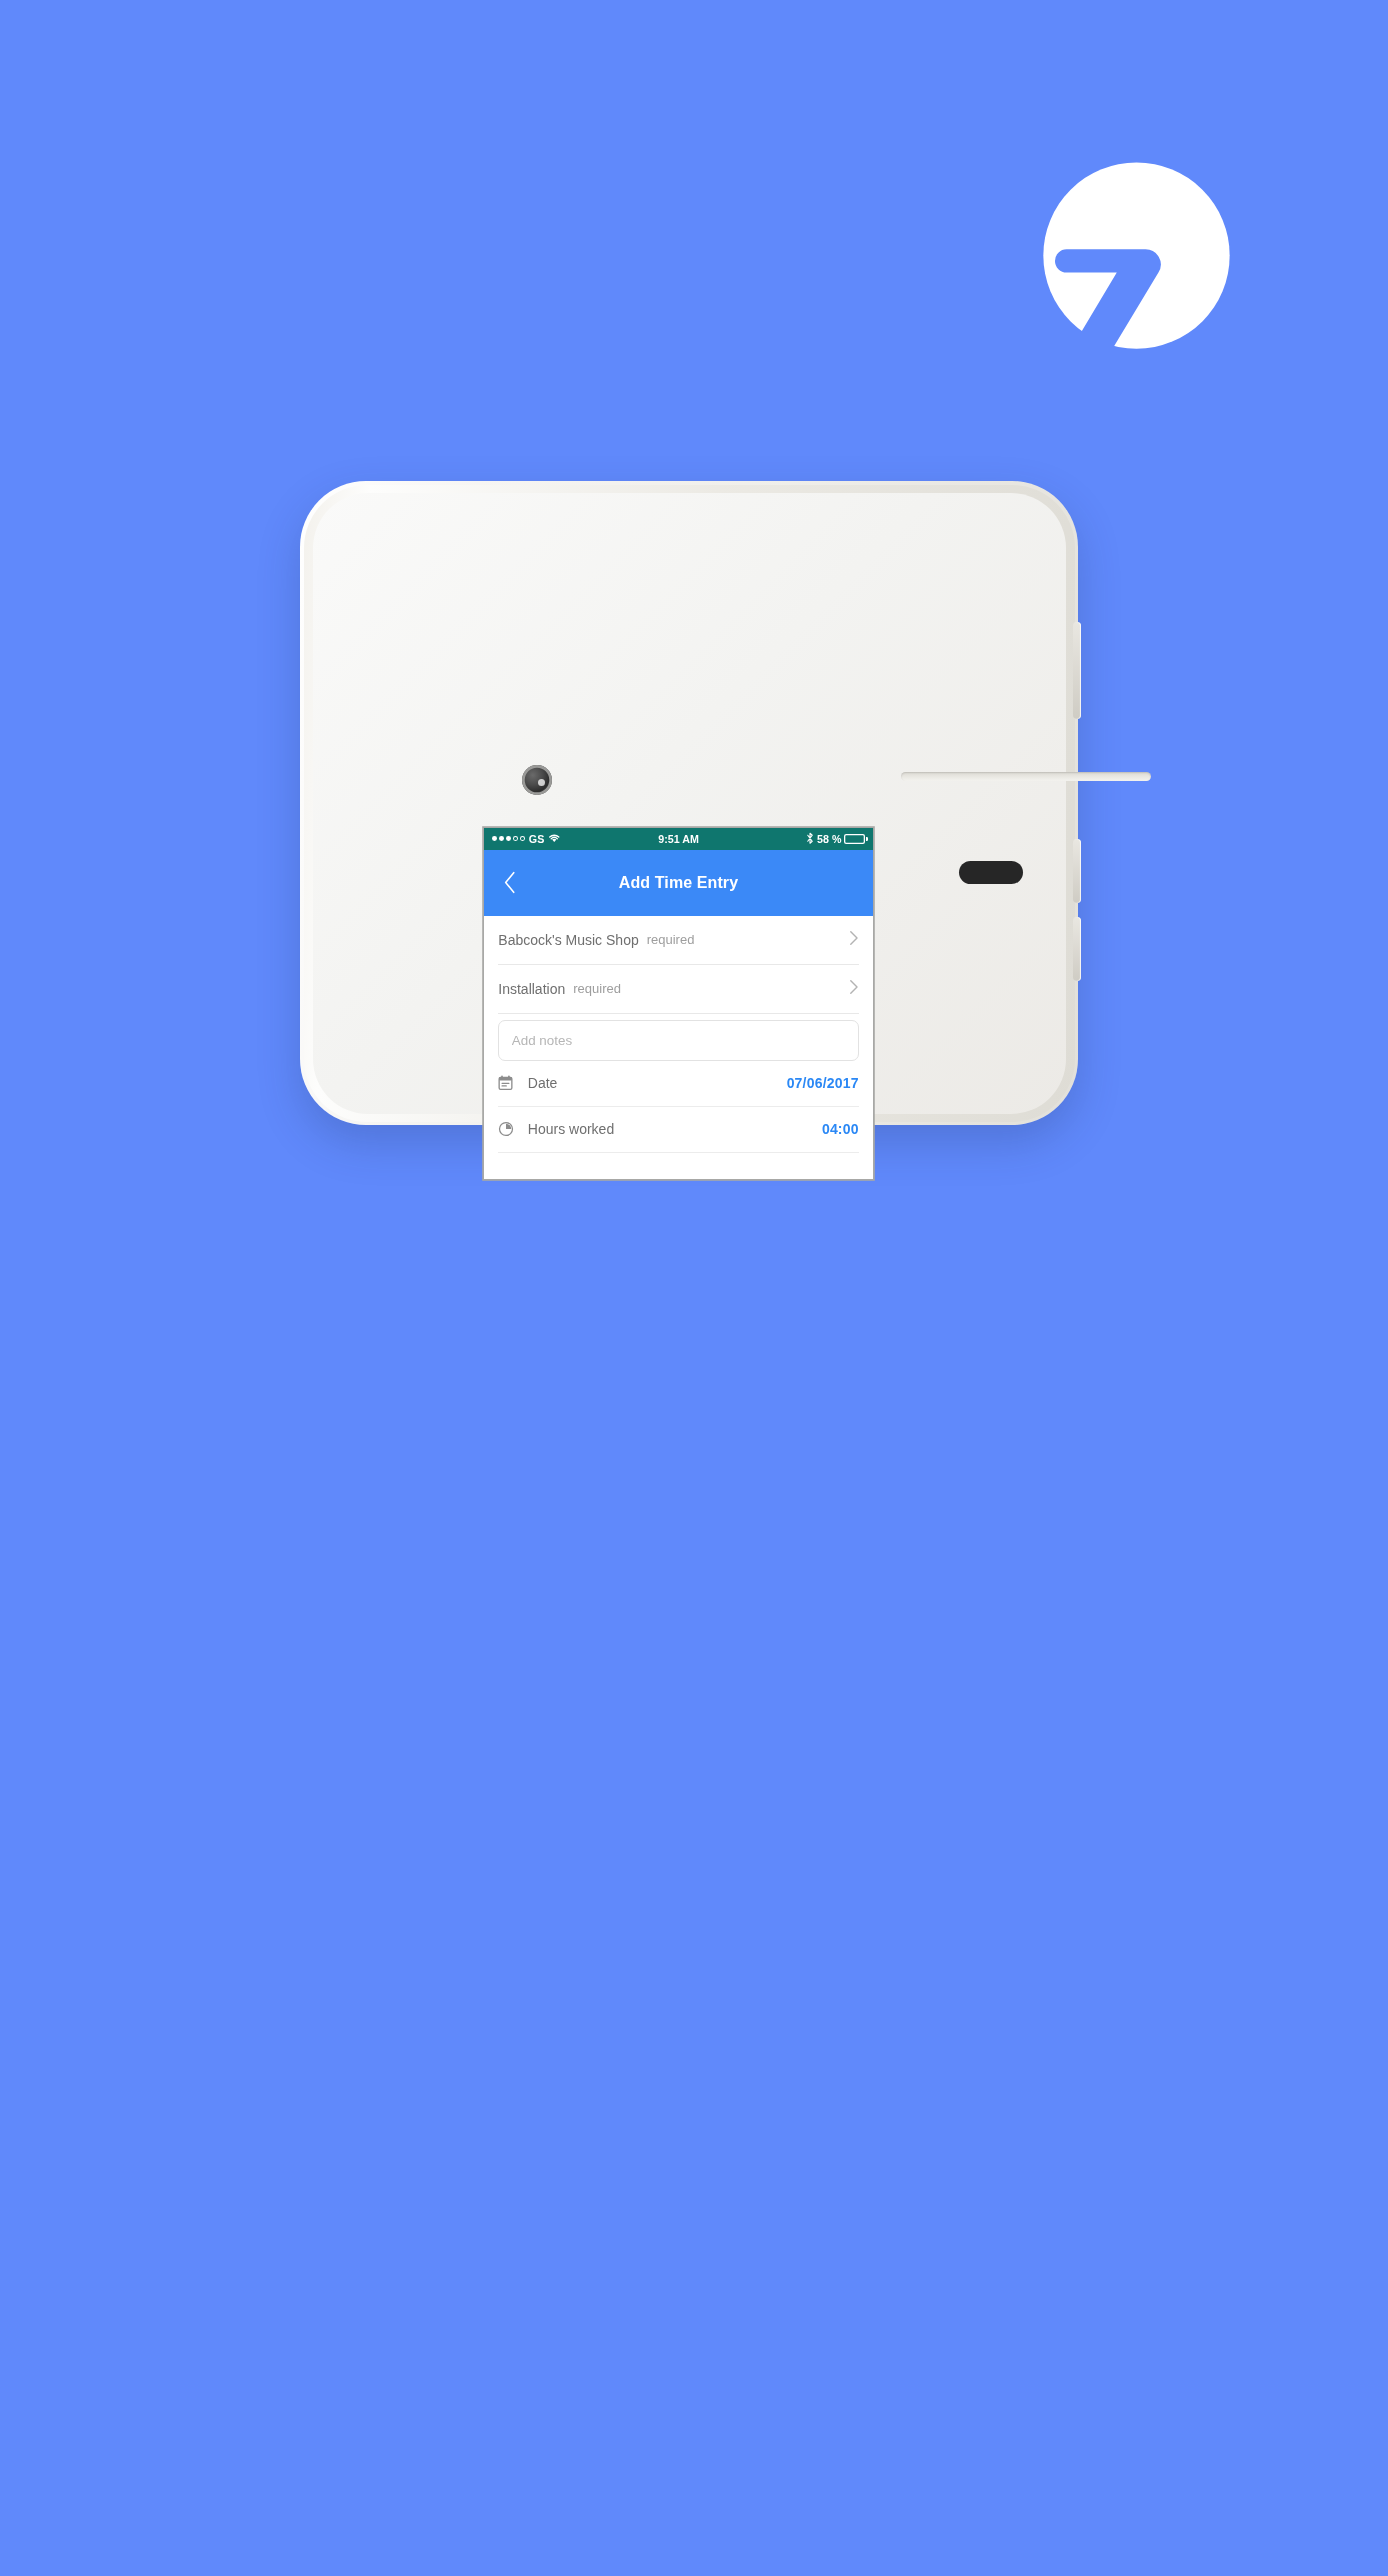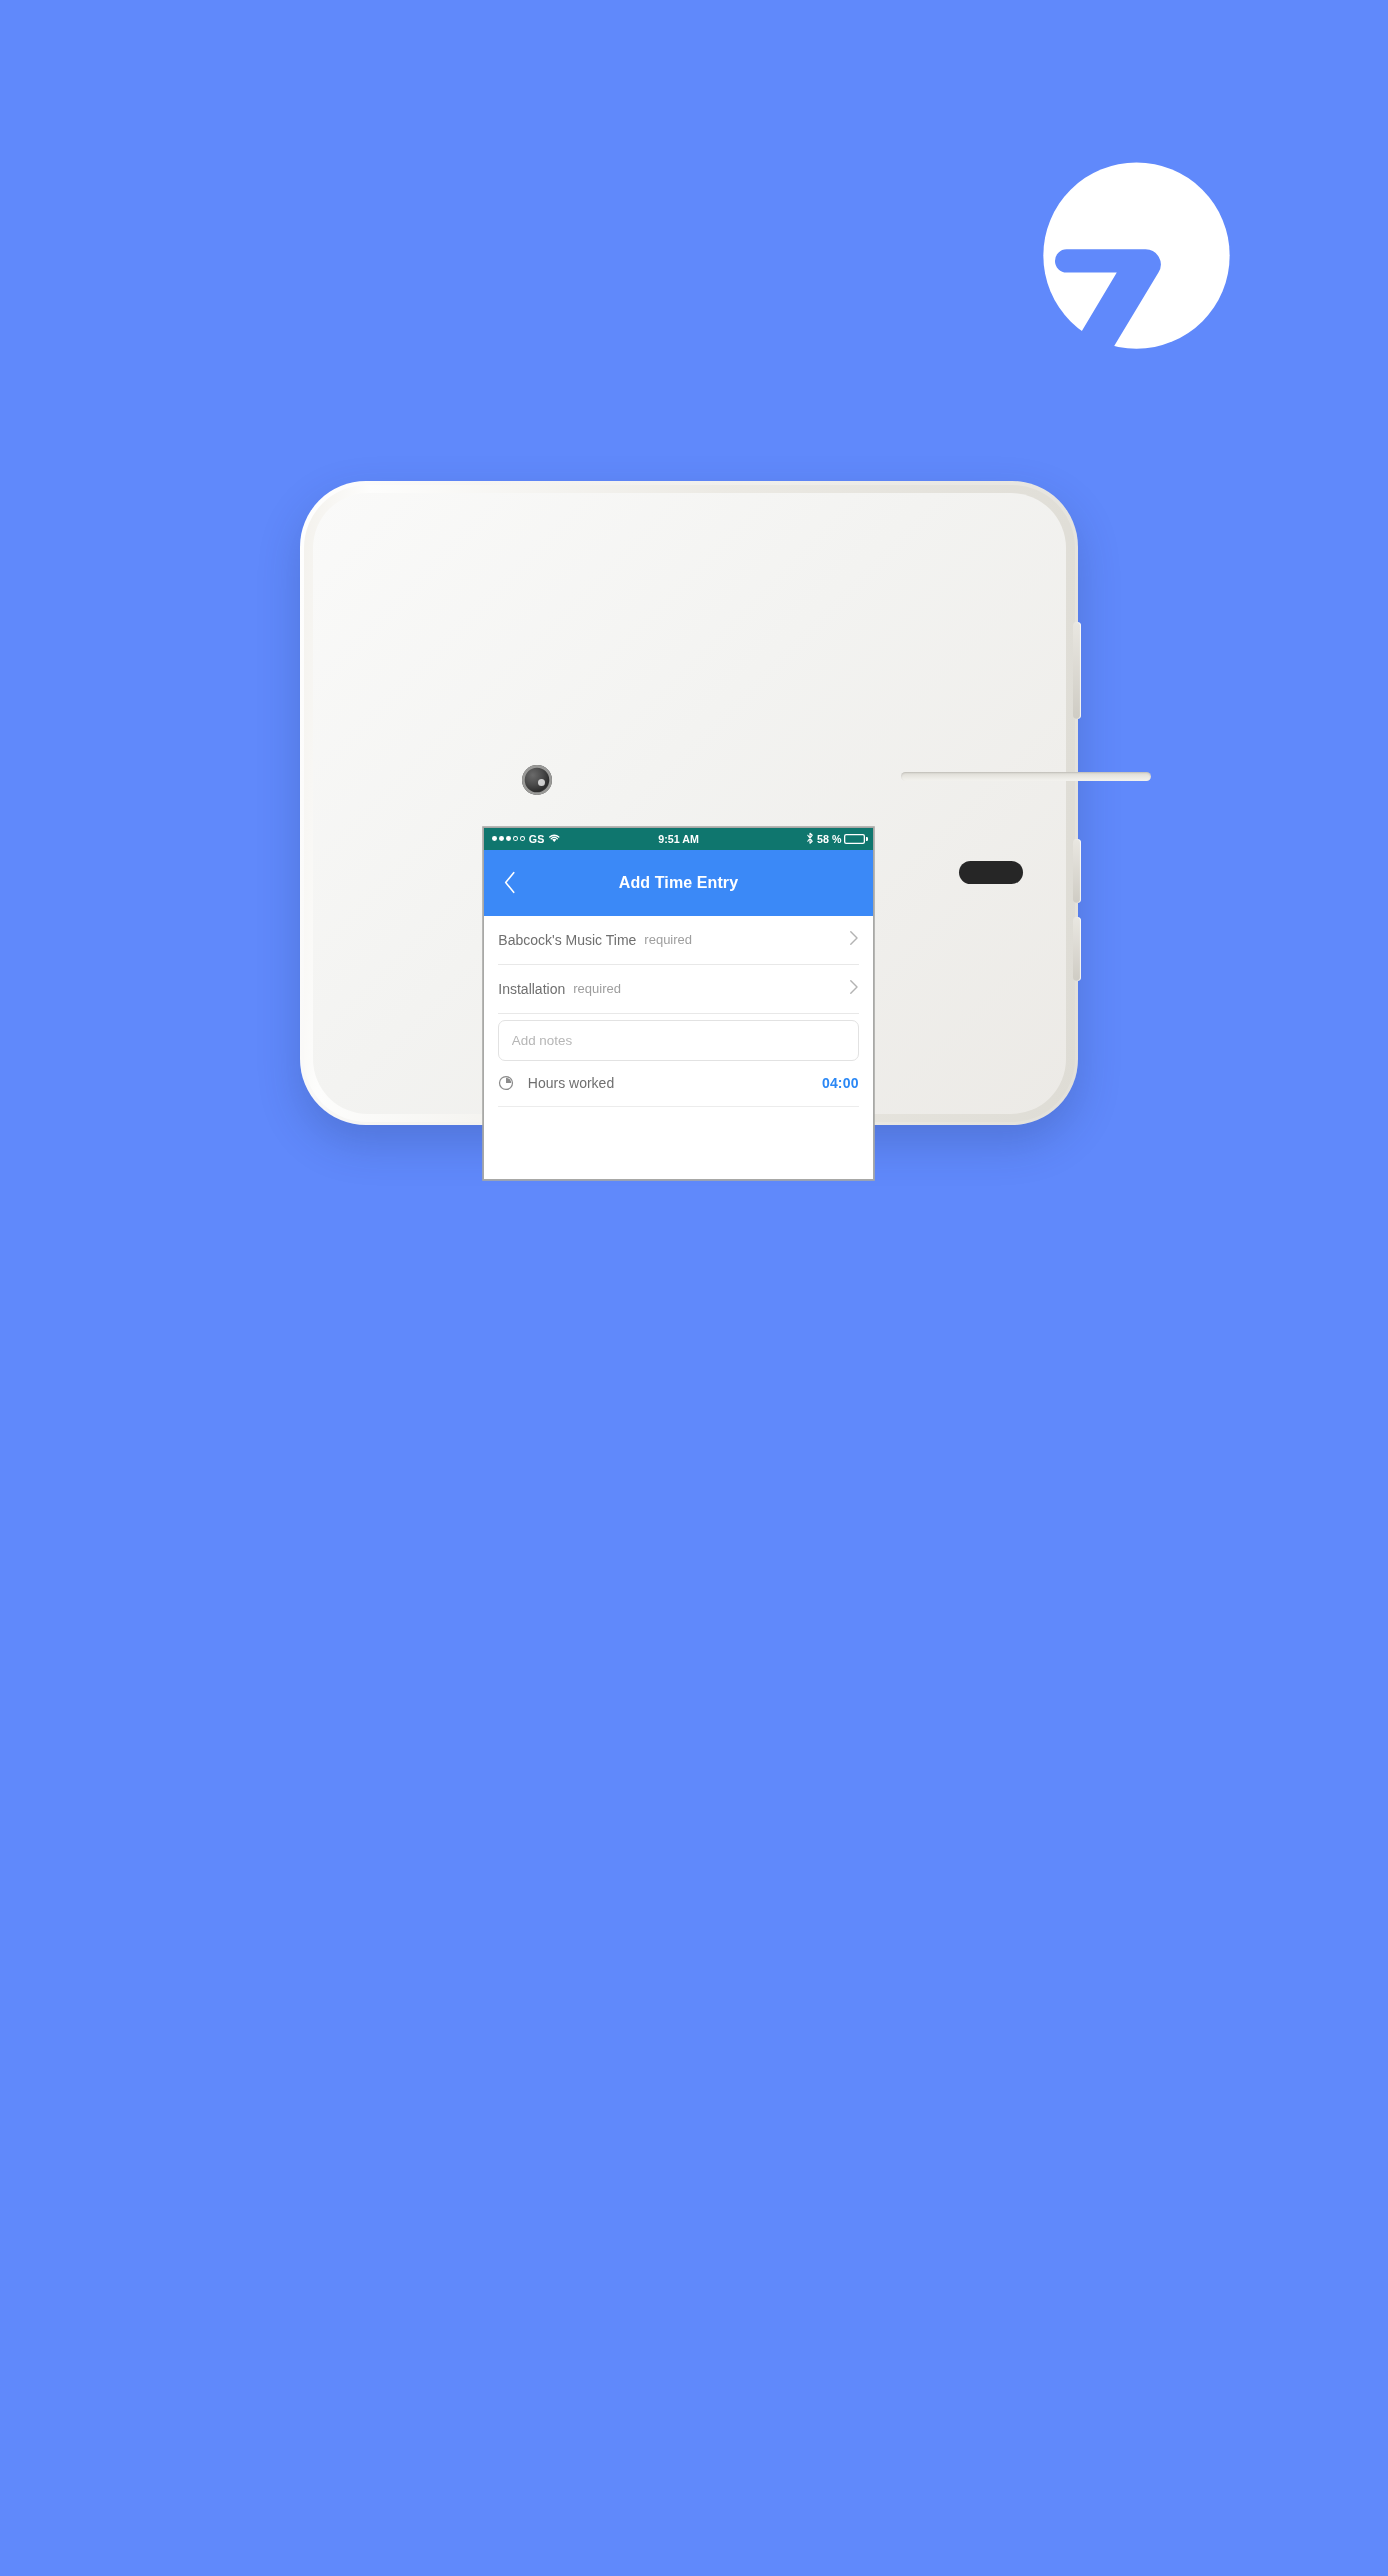--- a/index.html
+++ b/index.html
@@ -282,21 +282,21 @@
         <svg width="14.3" height="25" viewBox="0 0 16 28">
           <path d="M12 3 L3 14 L12 25" stroke="#fff" stroke-width="1.8" fill="none" stroke-linecap="round" stroke-linejoin="round"></path>
         </svg>
       </div>
       <div id="nav-title">Add Time Entry</div>
     </div>
 
     <div id="form-body">
 
       <div class="picker-row">
-        <span class="picker-label">Babcock's Music Time</span>
+        <span class="picker-label">Babcock's Music Shop</span>
         <span class="picker-required">required</span>
         <span class="picker-chevron">
           <svg width="9.8" height="16" viewBox="0 0 11 18">
               <path d="M2 2 L9 9 L2 16" stroke="#b3b3b3" stroke-width="1.6" fill="none" stroke-linecap="round" stroke-linejoin="round"></path>
             </svg>
         </span>
       </div>
 
       <div class="picker-row">
         <span class="picker-label">Installation</span>
@@ -306,20 +306,34 @@
               <path d="M2 2 L9 9 L2 16" stroke="#b3b3b3" stroke-width="1.6" fill="none" stroke-linecap="round" stroke-linejoin="round"></path>
             </svg>
         </span>
       </div>
 
 
       <div id="notes-field">
         <input id="notes-input" type="text" placeholder="Add notes" style="">
       </div>
 
+      <div class="detail-row">
+        <span class="detail-icon">
+          <svg width="15" height="16" viewBox="0 0 17 18">
+            <rect x="1.3" y="2.6" width="14.4" height="13.6" rx="1.6" fill="none" stroke="#8c8c8c" stroke-width="1.5"></rect>
+            <rect x="1.3" y="2.6" width="14.4" height="3.6" rx="1.4" fill="#8c8c8c"></rect>
+            <rect x="3.6" y="0.6" width="1.9" height="3.4" rx=".9" fill="#8c8c8c"></rect>
+            <rect x="11.4" y="0.6" width="1.9" height="3.4" rx=".9" fill="#8c8c8c"></rect>
+            <rect x="3.9" y="8.6" width="9.2" height="1.5" rx=".7" fill="#8c8c8c"></rect>
+            <rect x="3.9" y="11.6" width="6.2" height="1.5" rx=".7" fill="#8c8c8c"></rect>
+          </svg>
+        </span>
+        <span class="detail-label">Date</span>
+        <span class="detail-value">07/06/2017</span>
+      </div>
 
       <div class="detail-row">
         <span class="detail-icon">
           <svg width="16" height="16" viewBox="0 0 18 18">
             <circle cx="9" cy="9" r="7.3" fill="none" stroke="#8c8c8c" stroke-width="1.4"></circle>
             <path d="M9 3.1 A5.9 5.9 0 0 1 14.9 9 H9 Z" fill="#8c8c8c"></path>
           </svg>
         </span>
         <span class="detail-label">Hours worked</span>
         <span class="detail-value">04:00</span>

